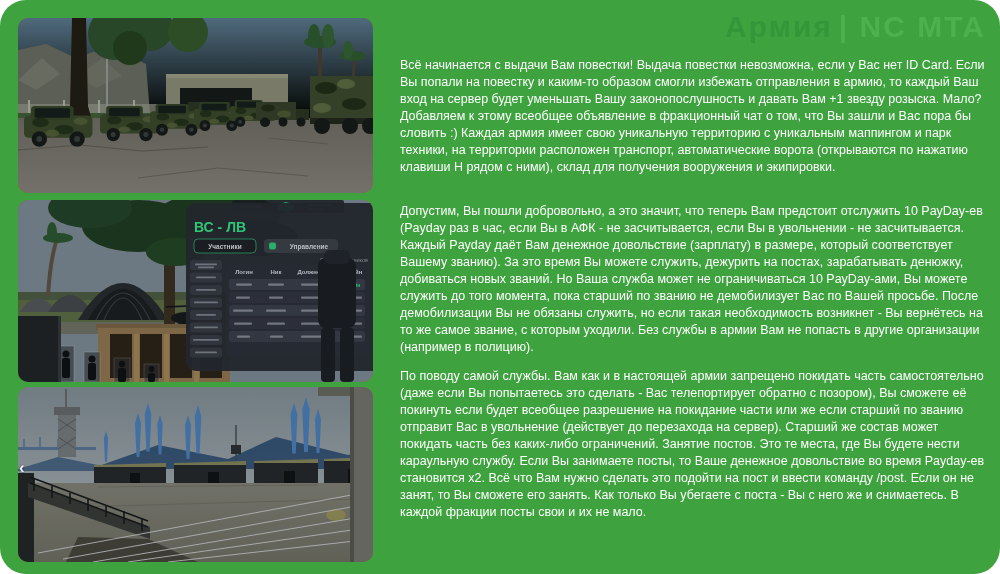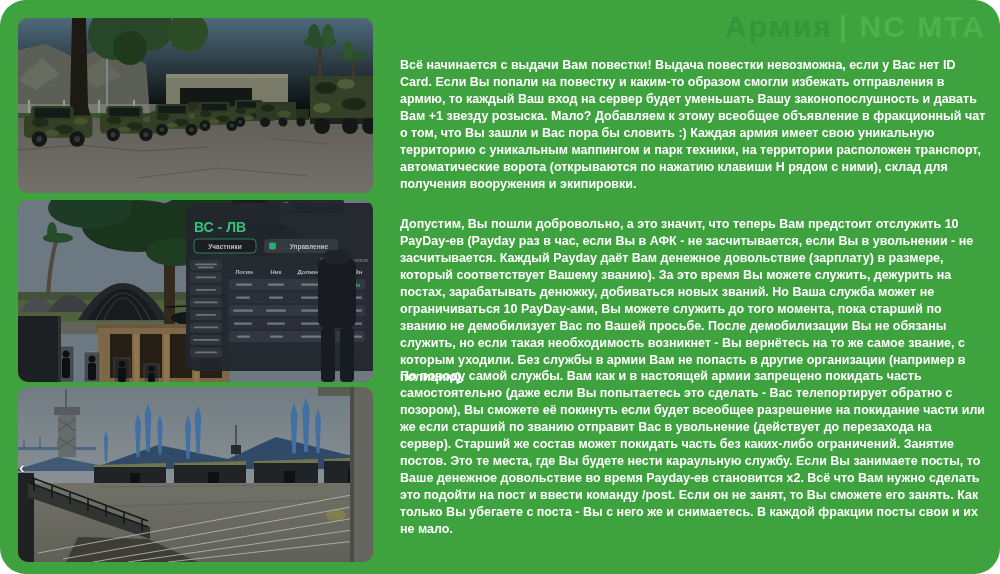--- a/index.html
+++ b/index.html
@@ -14,23 +14,23 @@
   .shot2{top:200px;height:182px;}
   .shot3{top:387px;height:175px;}
   .prev-arrow{position:absolute;left:1px;top:72px;color:#f2f4f5;font-size:17px;
     font-weight:bold;line-height:1;text-shadow:0 0 2px rgba(0,0,0,.6);cursor:pointer;}
   
   .content{position:absolute;left:400px;top:0;width:586px;height:574px;color:#fff;}
   .watermark{position:absolute;top:10px;left:0;width:586px;margin:0;text-align:right;
     font-size:30px;font-weight:bold;letter-spacing:2px;color:#33973a;white-space:nowrap;}
   .watermark .lt{color:#4db14e;margin-left:6px;}
   .para{position:absolute;left:0;width:586px;margin:0;font-size:12.5px;line-height:17px;
-    font-weight:bold;color:#ffffff;}
+    font-weight:normal;color:#ffffff;}
   .p1{top:57px;}
-  .p2{top:203px;margin-top:13px;}
+  .p2{top:203px;}
   .p3{top:368px;}
   text{font-family:"Liberation Sans",sans-serif;}
 </style>
 </head>
 <body>
 
 <div class="card">
 
   <figure class="shot shot1" style="margin:0">
     <svg width="355" height="175" viewBox="0 0 355 175">

